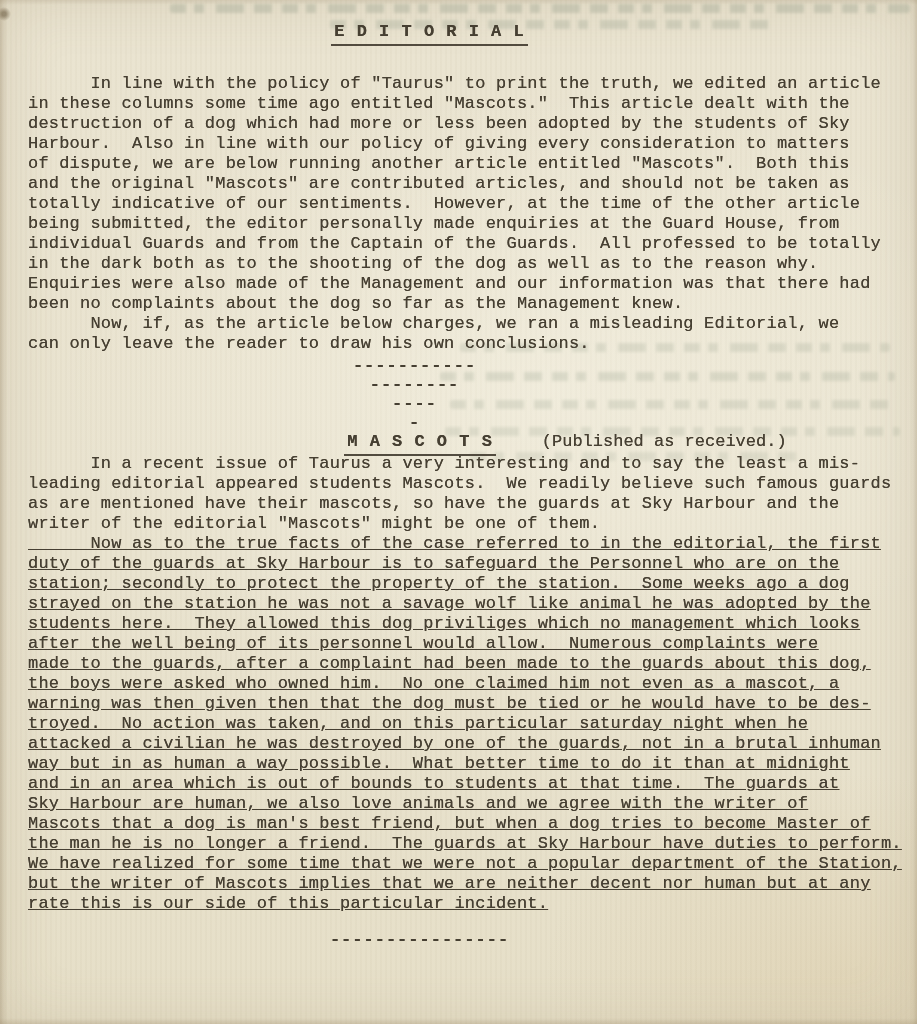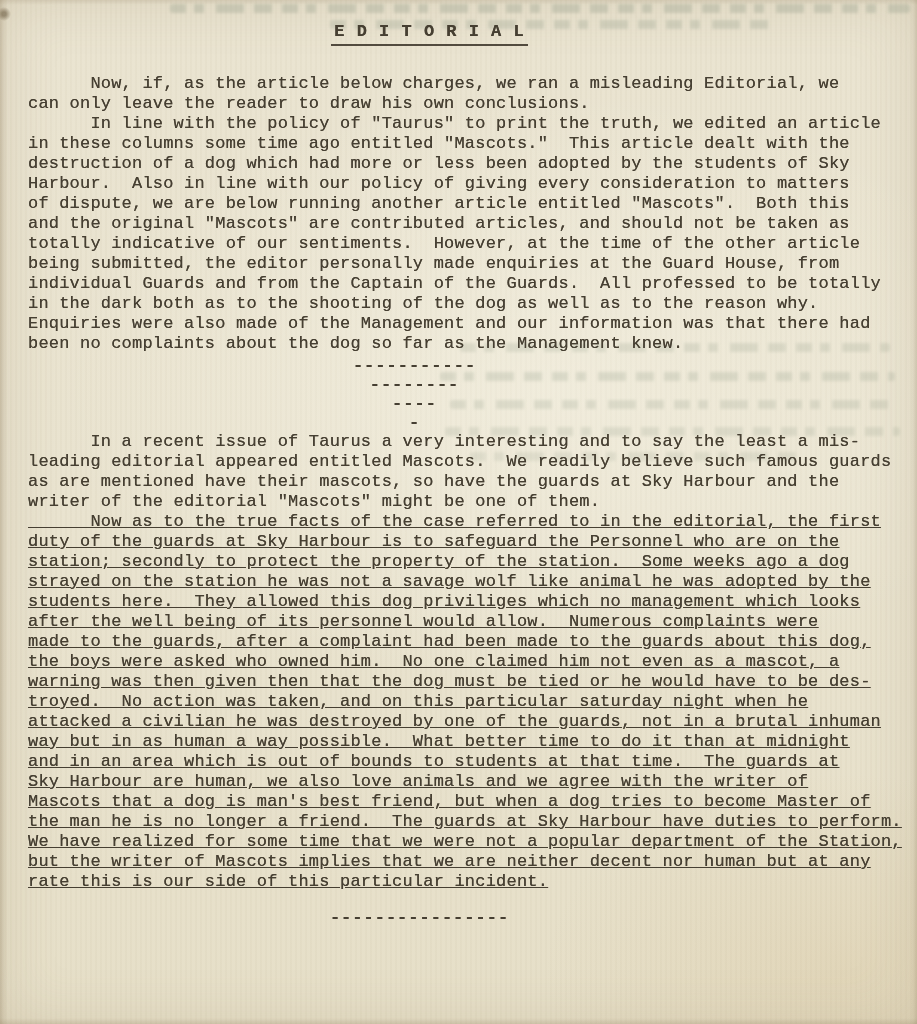--- a/index.html
+++ b/index.html
@@ -100,46 +100,50 @@
 <div class="bleed" style="left:450px; top:400px; width:440px; opacity:.20;"></div>
 <div class="bleed" style="left:445px; top:427px; width:455px; opacity:.19;"></div>
 <div class="bleed" style="left:470px; top:452px; width:330px; opacity:.16;"></div>
 
 <div class="paper">
 
   <div class="title-row">
     <span class="underlined">E D I T O R I A L</span>
   </div>
 
-  <pre class="para para2">      Now, if, as the article below charges, we ran a misleading Editorial, we
-can only leave the reader to draw his own conclusions.</pre>
-
   <pre class="para para1">      In line with the policy of "Taurus" to print the truth, we edited an article
 in these columns some time ago entitled "Mascots."  This article dealt with the
 destruction of a dog which had more or less been adopted by the students of Sky
 Harbour.  Also in line with our policy of giving every consideration to matters
 of dispute, we are below running another article entitled "Mascots".  Both this
 and the original "Mascots" are contributed articles, and should not be taken as
 totally indicative of our sentiments.  However, at the time of the other article
 being submitted, the editor personally made enquiries at the Guard House, from
 individual Guards and from the Captain of the Guards.  All professed to be totally
 in the dark both as to the shooting of the dog as well as to the reason why.
 Enquiries were also made of the Management and our information was that there had
 been no complaints about the dog so far as the Management knew.</pre>
 
+  <pre class="para para2">      Now, if, as the article below charges, we ran a misleading Editorial, we
+can only leave the reader to draw his own conclusions.</pre>
+
   <div class="sep-block">
     <div>-----------</div>
     <div>--------</div>
     <div>----</div>
     <div>-</div>
   </div>
 
+  <div class="mascots-line">
+    <span class="underlined">M A S C O T S</span>
+    <span class="mascots-note">(Published as received.)</span>
+  </div>
 
   <pre class="para para3">      In a recent issue of Taurus a very interesting and to say the least a mis-
-leading editorial appeared entitled Mascots.  We readily believe such famous guards
+leading editorial appeared students Mascots.  We readily believe such famous guards
 as are mentioned have their mascots, so have the guards at Sky Harbour and the
 writer of the editorial "Mascots" might be one of them.</pre>
 
   <pre class="para para4">      Now as to the true facts of the case referred to in the editorial, the first
 duty of the guards at Sky Harbour is to safeguard the Personnel who are on the
 station; secondly to protect the property of the station.  Some weeks ago a dog
 strayed on the station he was not a savage wolf like animal he was adopted by the
 students here.  They allowed this dog priviliges which no management which looks
 after the well being of its personnel would allow.  Numerous complaints were
 made to the guards, after a complaint had been made to the guards about this dog,

